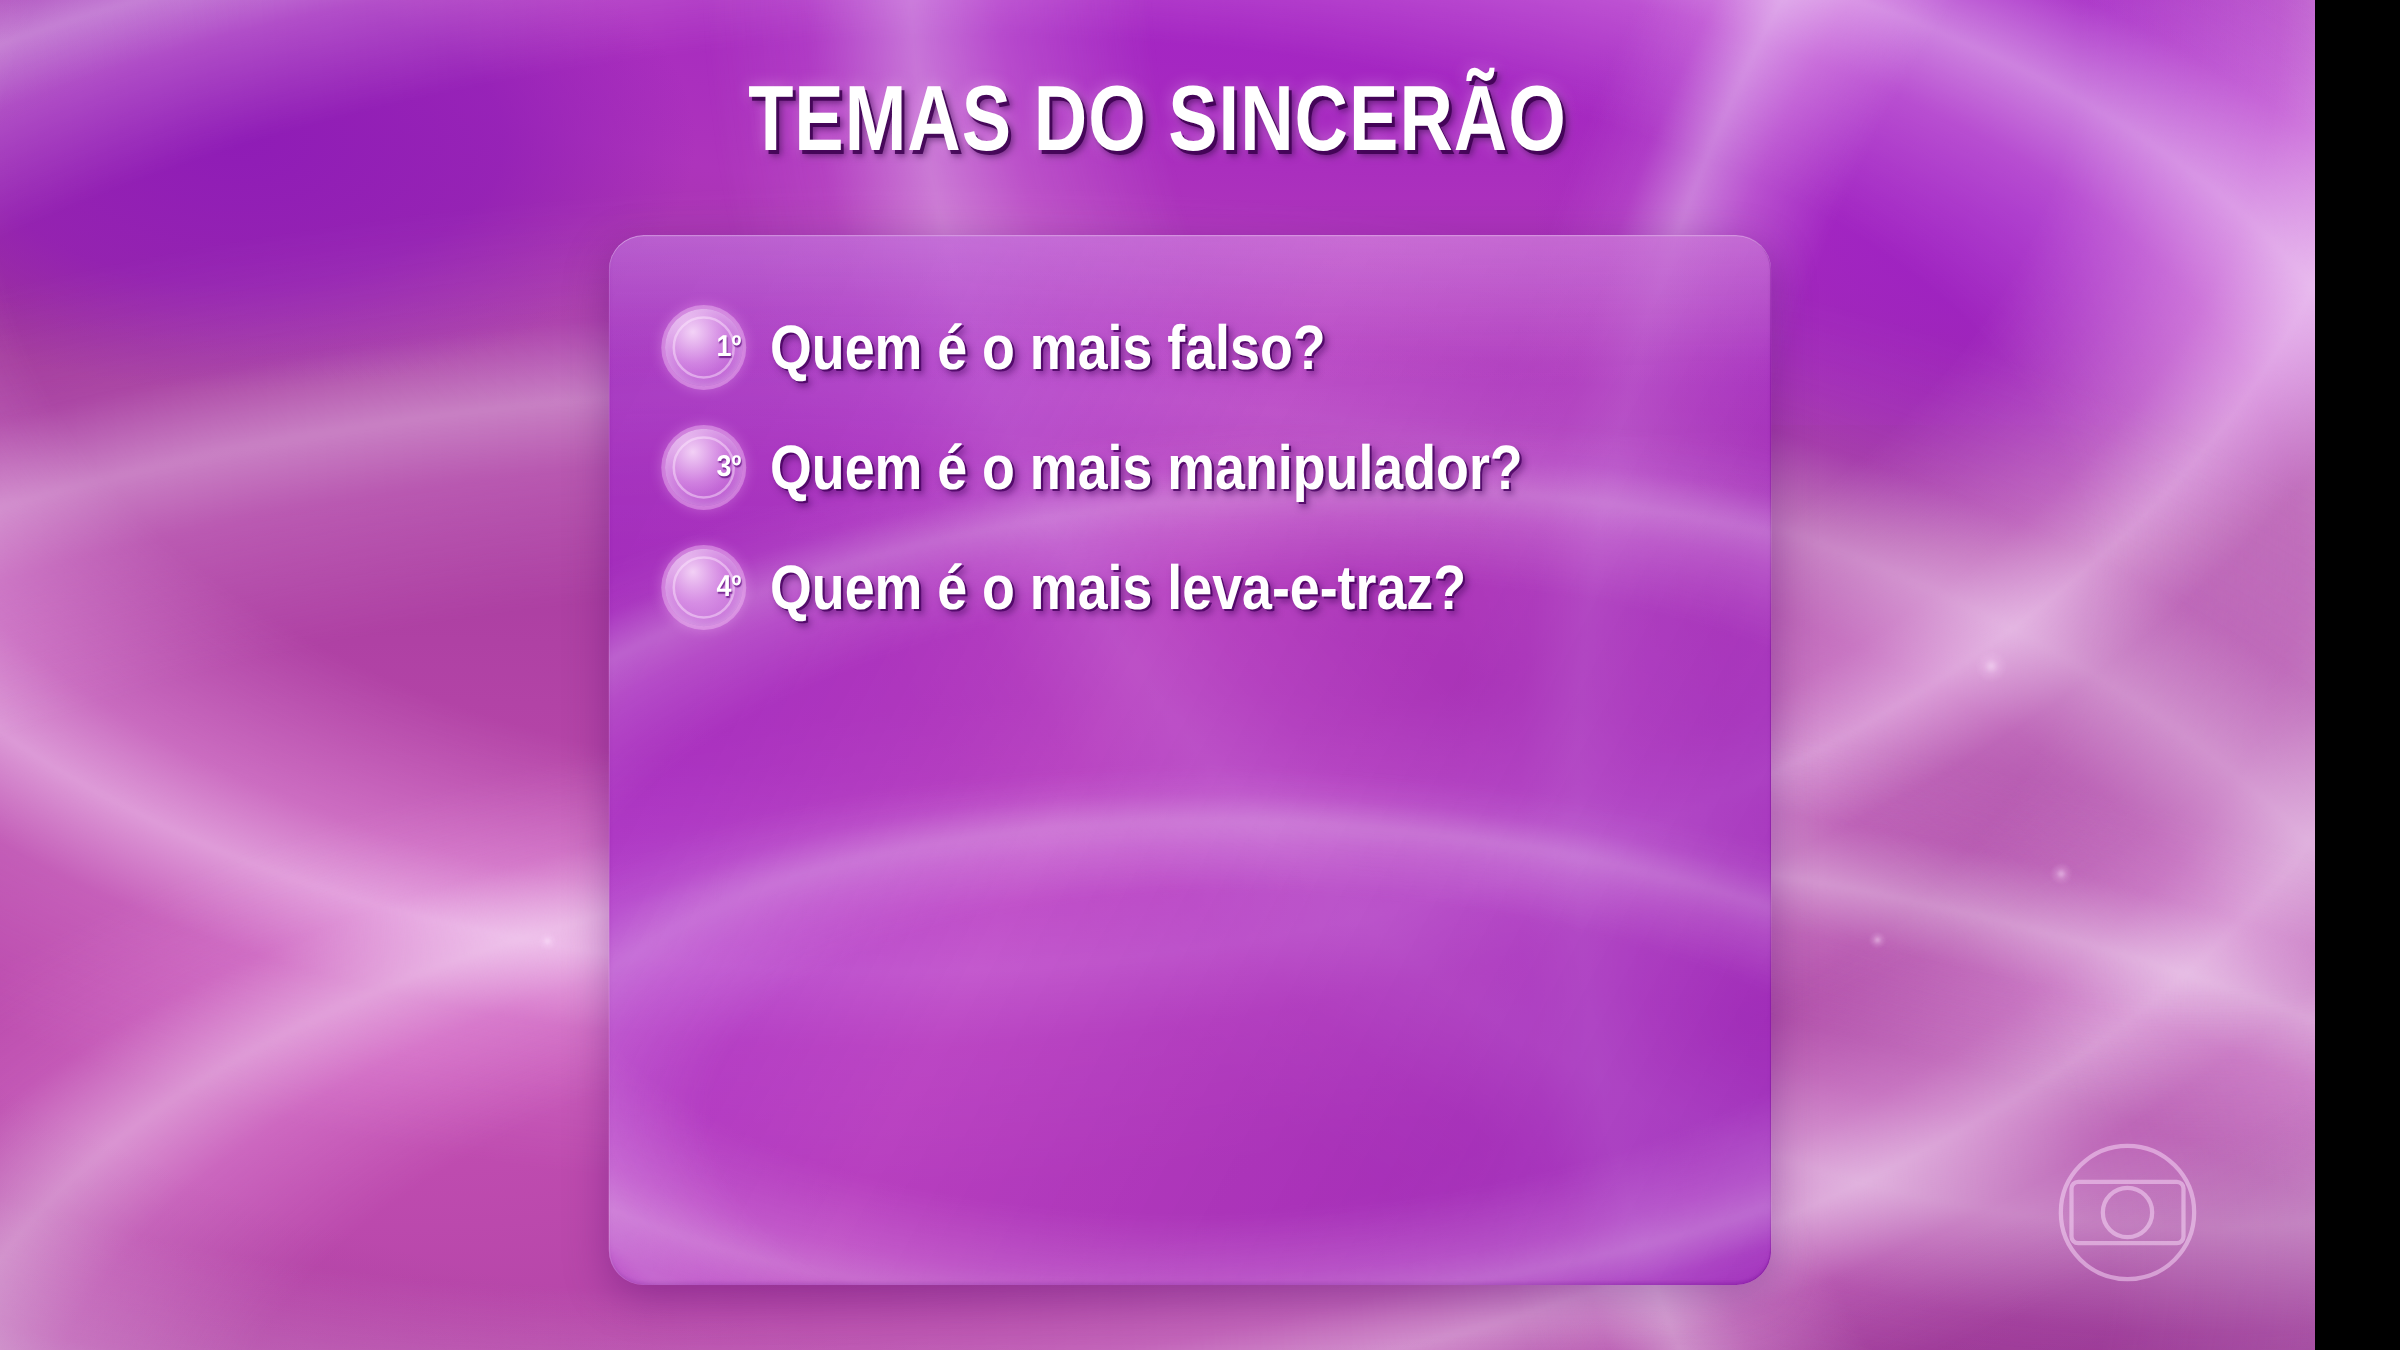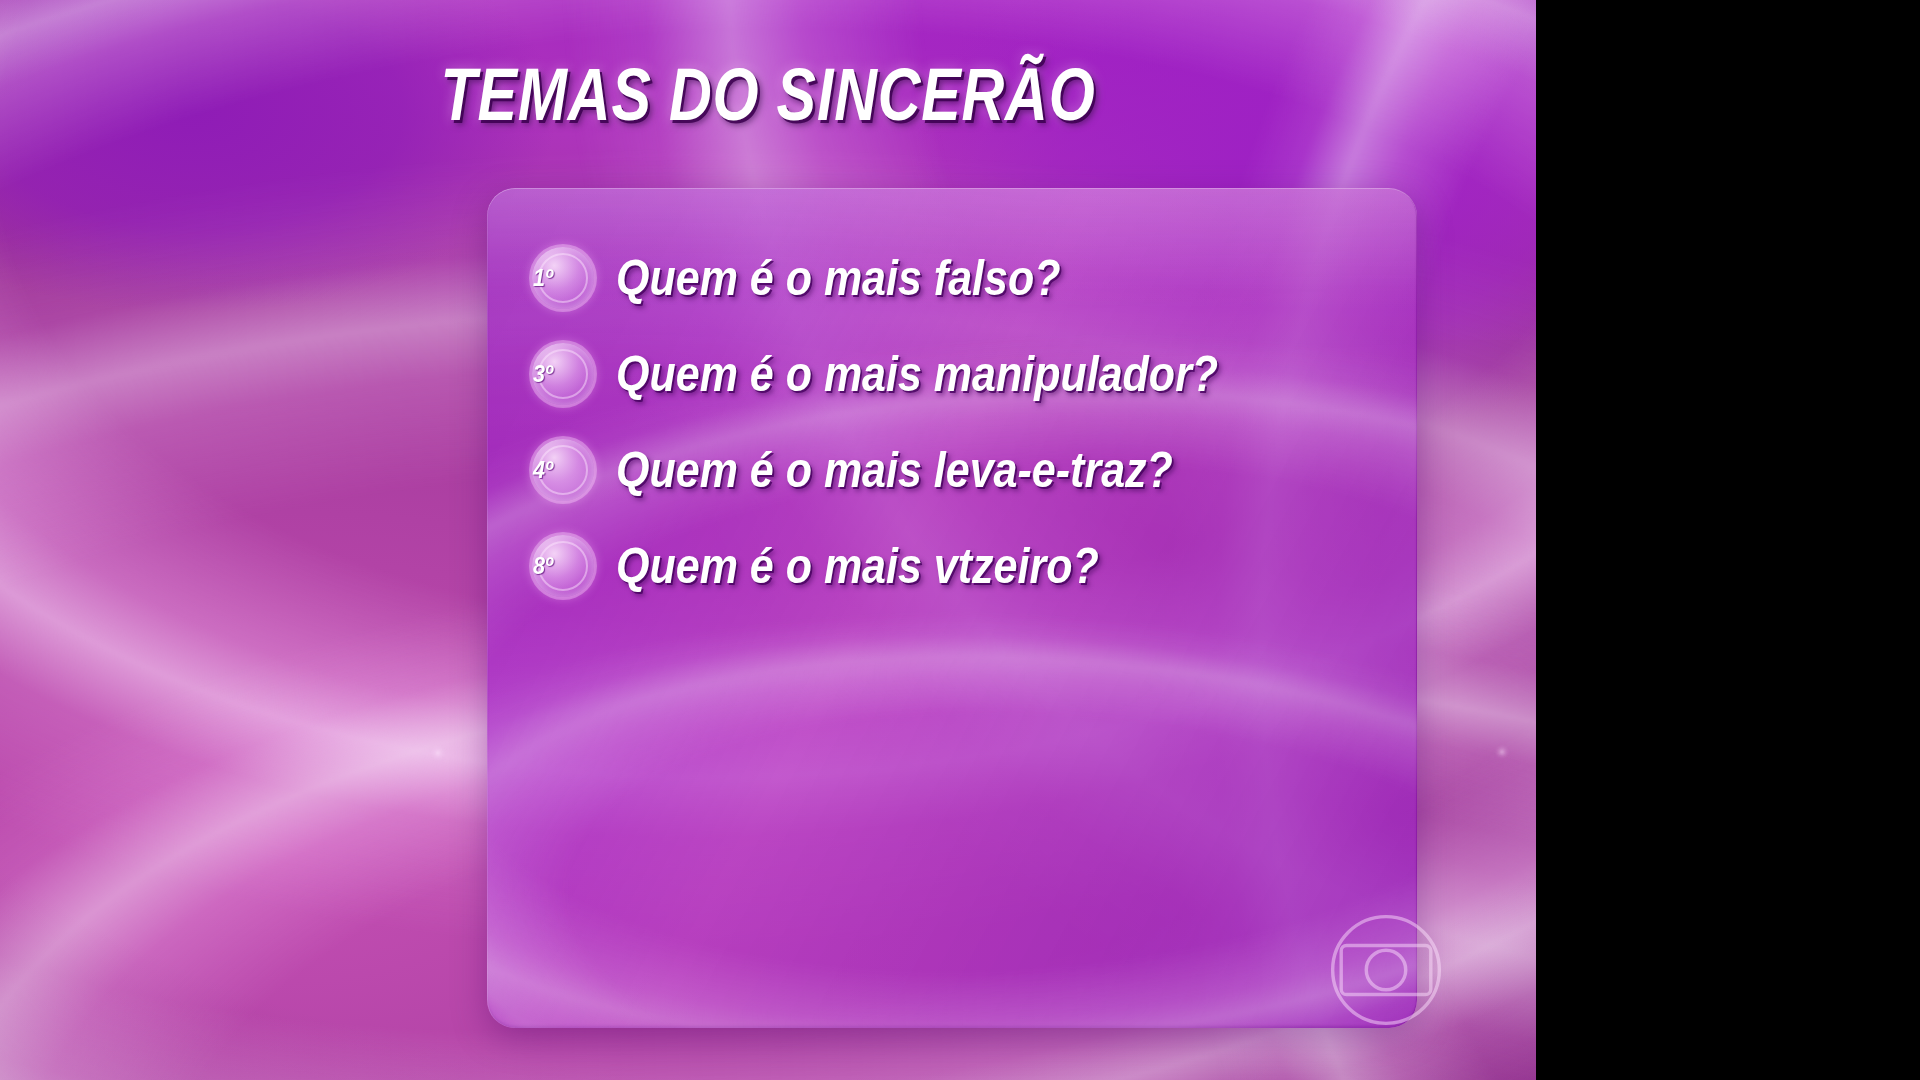--- a/index.html
+++ b/index.html
@@ -8,23 +8,22 @@
   html, body {
     width:1920px; height:1080px;
     overflow:hidden;
     background:#000;
     font-family:"Liberation Sans", sans-serif;
   }
 
   
   #stage {
     position:relative;
-    width:1536px; height:1080px;
+    width:1852px; height:1080px;
     overflow:hidden;
-    font-style:italic;
   }
 
   
   .bg-base {
     position:absolute; inset:0;
     background:
       radial-gradient(120% 90% at 18% 78%, #c44fb4 0%, #b545a8 24%, #a93da0 44%, #9e3598 62%, #93308f 100%),
       linear-gradient(160deg, #8c23b8 0%, #a832bd 26%, #b83fb4 48%, #b344ab 70%, #a63aa0 100%);
     background-blend-mode: normal;
   }
@@ -161,21 +160,21 @@
     display:flex;
     align-items:center;
     height:96px;
   }
   .rank-badge {
     position:relative;
     flex:0 0 auto;
     width:62px; height:62px;
     margin-right:22px;
     border-radius:50%;
-    display:flex; align-items:center; justify-content:flex-start;
+    display:flex; align-items:center; justify-content:flex-end;
     background:
       radial-gradient(circle at 36% 30%, rgba(255,235,255,.85) 0%, rgba(240,190,250,.55) 42%, rgba(215,140,235,.40) 72%, rgba(200,120,225,.30) 100%);
     box-shadow:
       0 0 0 3px rgba(255,220,255,.34),
       0 0 10px 3px rgba(255,200,255,.30),
       inset 0 0 10px rgba(255,255,255,.45);
   }
   .rank-badge::after{
     content:"";
     position:absolute; inset:6px;
@@ -268,26 +267,20 @@
       <li class="topic-row">
         <span class="rank-badge">
           <span class="rank-text">4º</span>
         </span>
         <span class="topic-text">Quem é o mais leva-e-traz?</span>
       </li>
 
 
 
 
-      <li class="topic-row">
-        <span class="rank-badge">
-          <span class="rank-text">8º</span>
-        </span>
-        <span class="topic-text">Quem é o mais vtzeiro?</span>
-      </li>
 
     </ul>
   </div>
 
   <div id="globo-logo">
     <svg viewBox="0 0 120 120" xmlns="http://www.w3.org/2000/svg">
       <circle cx="60" cy="60" r="50" fill="none" stroke="rgba(255,230,255,.78)" stroke-width="3.2"></circle>
       <rect x="18" y="37" width="84" height="46" rx="5" ry="5" fill="none" stroke="rgba(255,230,255,.78)" stroke-width="3.2"></rect>
       <circle cx="60" cy="60" r="18.5" fill="none" stroke="rgba(255,230,255,.78)" stroke-width="3.2"></circle>
     </svg>

